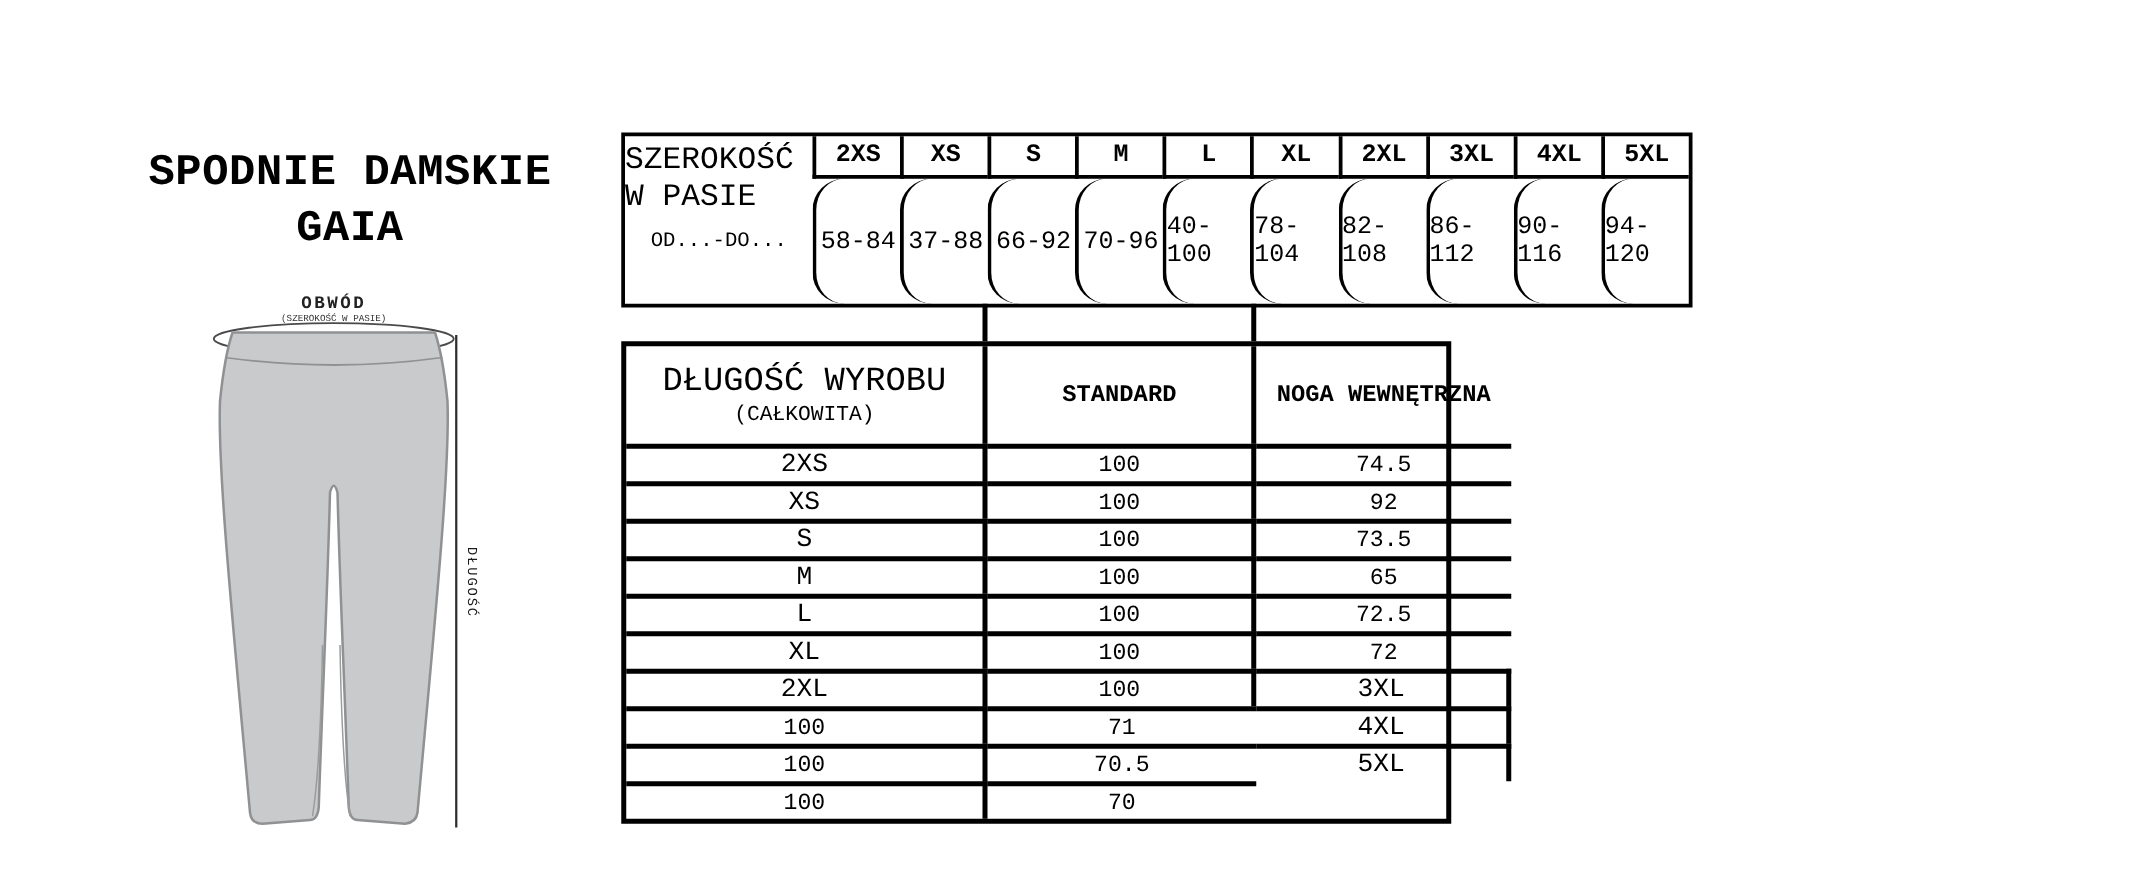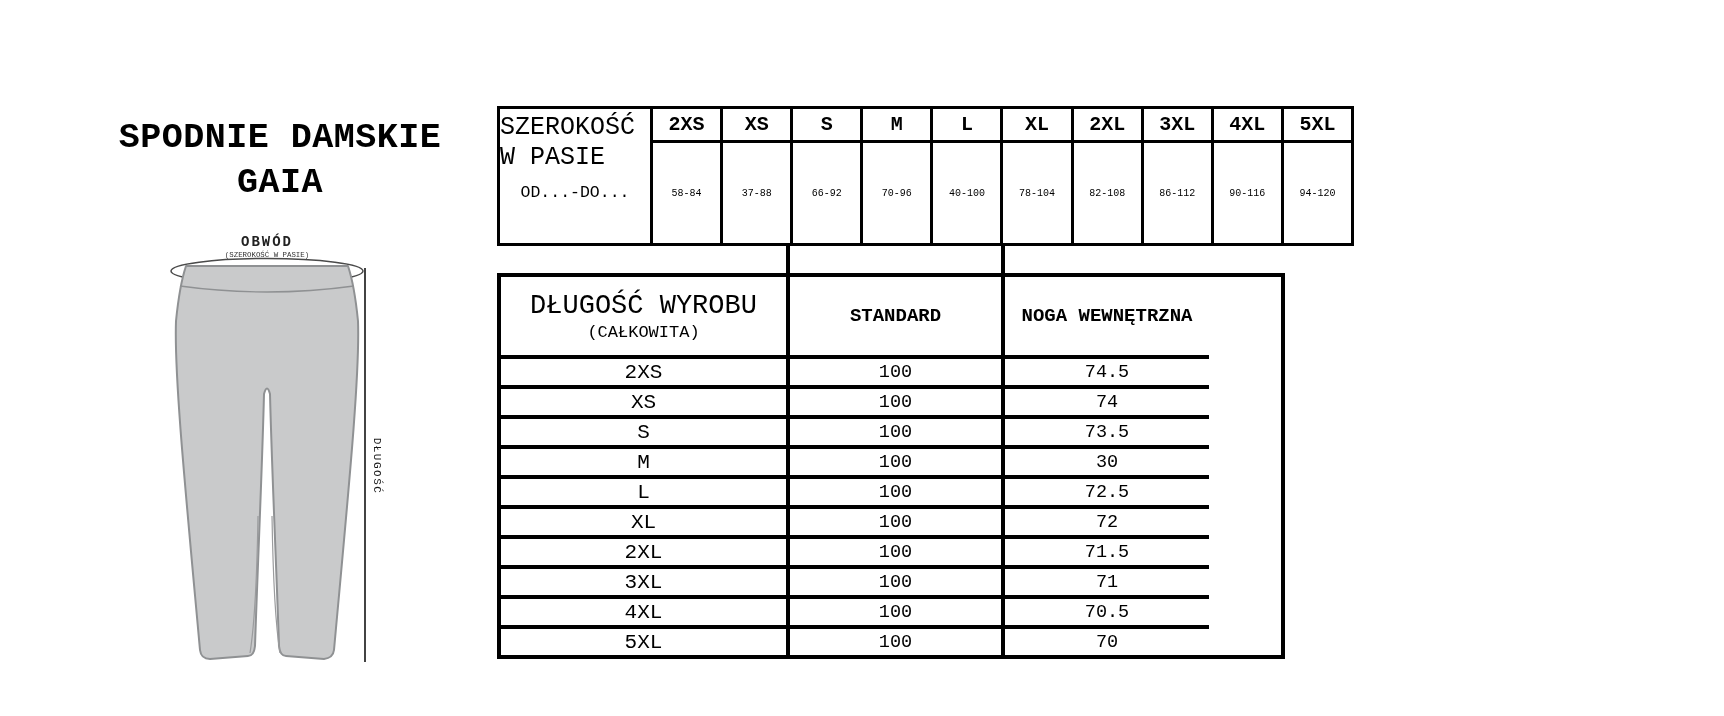--- a/index.html
+++ b/index.html
@@ -34,31 +34,31 @@
   .wlabel-main { font-size:25px; line-height:1.2; width:100%; overflow-wrap:anywhere; }
   .wlabel-sub  { font-size:16.5px; margin-top:10px; }
   .wtable .sz {
     border-left:3px solid #000; border-bottom:3px solid #000;
     display:flex; align-items:center; justify-content:center;
     font-weight:bold; font-size:20px;
   }
   .wtable .rg {
     border-left:3px solid #000;
     display:flex; align-items:center; justify-content:center;
-    font-size:10px; 
+    font-size:20px; border-radius:25px;
   }
 
   
   .conn { position:absolute; top:243px; width:4px; height:34px; background:#000; }
   .conn-1 { left:786px; }
   .conn-2 { left:1001px; }
 
   
   .ltable {
-    position:absolute; left:497px; top:273px; width:788px;
+    position:absolute; left:497px; top:273px; width:664px;
     border:4px solid #000; display:grid;
     grid-template-columns:289px 215px 204px;
     grid-template-rows:78px repeat(10, 30px); background:#fff;
   }
   .ltable .hcell {
     display:flex; flex-direction:column; align-items:center; justify-content:center;
     text-align:center; overflow:hidden; white-space:nowrap;
   }
   .ltable .colsep { border-right:4px solid #000; }
   .lh-main { font-size:27px; }
@@ -150,41 +150,40 @@
     </div>
     <div class="hcell colsep lh-bold">STANDARD</div>
     <div class="hcell lh-bold">NOGA WEWNĘTRZNA</div>
 
     <div class="dcell colsep d-size">2XS</div>
     <div class="dcell colsep d-val">100</div>
     <div class="dcell d-val">74.5</div>
 
     <div class="dcell colsep d-size">XS</div>
     <div class="dcell colsep d-val">100</div>
-    <div class="dcell d-val">74</div>
+    <div class="dcell d-val">92</div>
 
     <div class="dcell colsep d-size">S</div>
     <div class="dcell colsep d-val">100</div>
     <div class="dcell d-val">73.5</div>
 
     <div class="dcell colsep d-size">M</div>
     <div class="dcell colsep d-val">100</div>
-    <div class="dcell d-val">30</div>
+    <div class="dcell d-val">65</div>
 
     <div class="dcell colsep d-size">L</div>
     <div class="dcell colsep d-val">100</div>
     <div class="dcell d-val">72.5</div>
 
     <div class="dcell colsep d-size">XL</div>
     <div class="dcell colsep d-val">100</div>
     <div class="dcell d-val">72</div>
 
     <div class="dcell colsep d-size">2XL</div>
     <div class="dcell colsep d-val">100</div>
-    <div class="dcell d-val">71.5</div>
 
     <div class="dcell colsep d-size">3XL</div>
     <div class="dcell colsep d-val">100</div>
     <div class="dcell d-val">71</div>
 
     <div class="dcell colsep d-size">4XL</div>
     <div class="dcell colsep d-val">100</div>
     <div class="dcell d-val">70.5</div>
 
     <div class="dcell colsep d-size">5XL</div>

